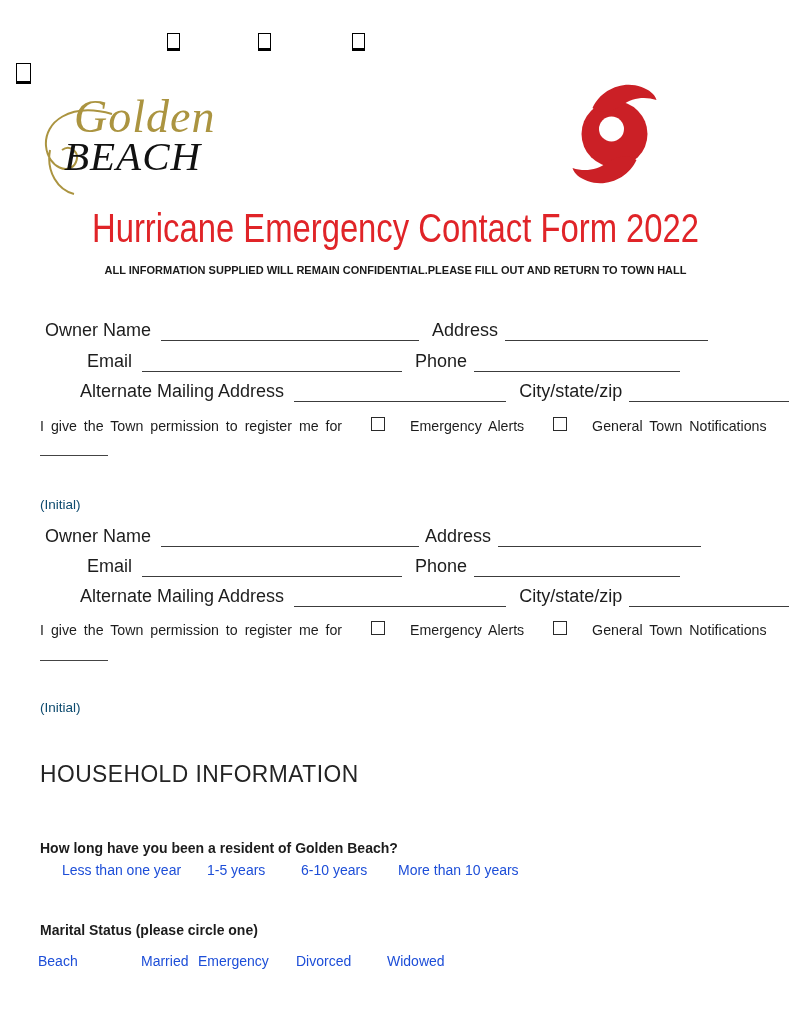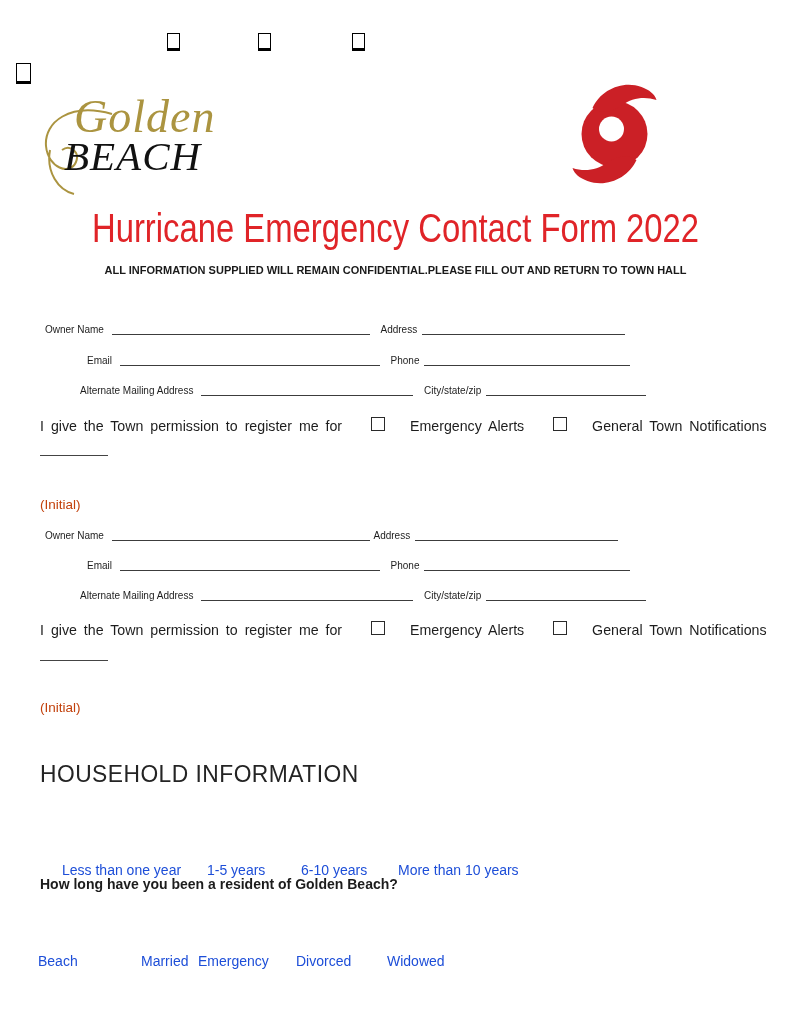--- a/index.html
+++ b/index.html
@@ -49,21 +49,21 @@
   }
   .subtitle{
     width:791px;text-align:center;
     font-size:11px;font-weight:bold;color:#1a1a1a;
     letter-spacing:0;
     white-space:nowrap;
   }
 
   .formrow{
     white-space:nowrap;
-    font-size:10px;color:#1d1d1d;
+    font-size:18px;color:#1d1d1d;
     height:18px;
   }
   .fill-line{
     display:inline-block;
     border-bottom:1.2px solid #3c3c3c;
     height:14px;
     vertical-align:bottom;
   }
   .lbl{vertical-align:bottom;}
 
@@ -77,21 +77,21 @@
     width:12px;height:12px;
     border:1.5px solid #2a2a2a;
     background:#fff;
     position:relative;top:-3px;
     vertical-align:middle;
   }
   .shortline{
     border-bottom:1.4px solid #444;
     width:68px;height:14px;
   }
-  .initial{font-size:13.5px;color:#c2410c;text-align:right;}
+  .initial{font-size:13.5px;color:#0c4a6e;text-align:right;}
 
   .hh-heading{
     font-size:24px;
     font-weight:400;
     color:#242424;
     letter-spacing:0.5px;
     transform:scaleX(0.95);
     transform-origin:left;
     white-space:nowrap;
   }
@@ -185,27 +185,28 @@
     <span class="checkbox" style="margin-left:22px;"></span>
     <span style="margin-left:18px;">Emergency Alerts</span>
     <span class="checkbox" style="margin-left:22px;"></span>
     <span style="margin-left:18px;">General Town Notifications</span>
   </div>
   <div class="abs shortline" style="left:40px;top:646px;"></div>
   <div class="abs initial" style="left:40px;top:700px;">(Initial)</div>
 
   <div class="abs hh-heading" style="left:40px;top:760px;">HOUSEHOLD INFORMATION</div>
 
-  <div class="abs question" style="left:40px;top:876px;">How long have you been a resident of Golden Beach?</div>
+  <div class="abs question" style="left:40px;top:840px;">How long have you been a resident of Golden Beach?</div>
 
   <div class="abs option" style="left:62px;top:862px;">Less than one year</div>
   <div class="abs option" style="left:207px;top:862px;">1-5 years</div>
   <div class="abs option" style="left:301px;top:862px;">6-10 years</div>
   <div class="abs option" style="left:398px;top:862px;">More than 10 years</div>
 
+  <div class="abs question" style="left:40px;top:922px;">Marital Status (please circle one)</div>
 
   <div class="abs option" style="left:38px;top:953px;">Beach</div>
   <div class="abs option" style="left:113px;top:953px;margin-left:28px;">Married</div>
   <div class="abs option" style="left:198px;top:953px;">Emergency</div>
   <div class="abs option" style="left:296px;top:953px;">Divorced</div>
   <div class="abs option" style="left:387px;top:953px;">Widowed</div>
 
 </div>
 
 </body></html>

